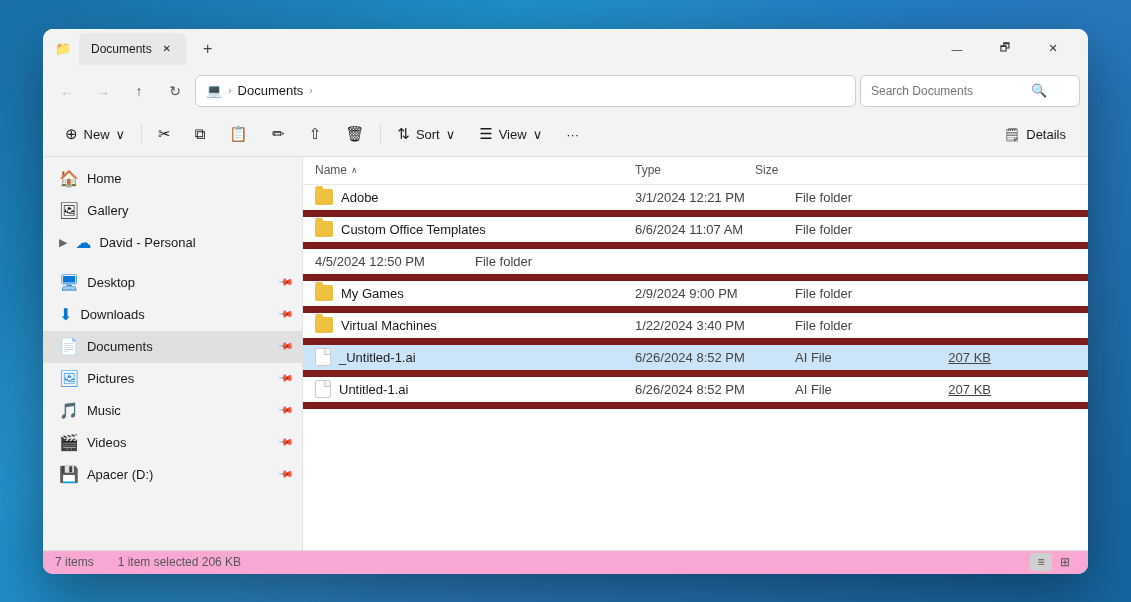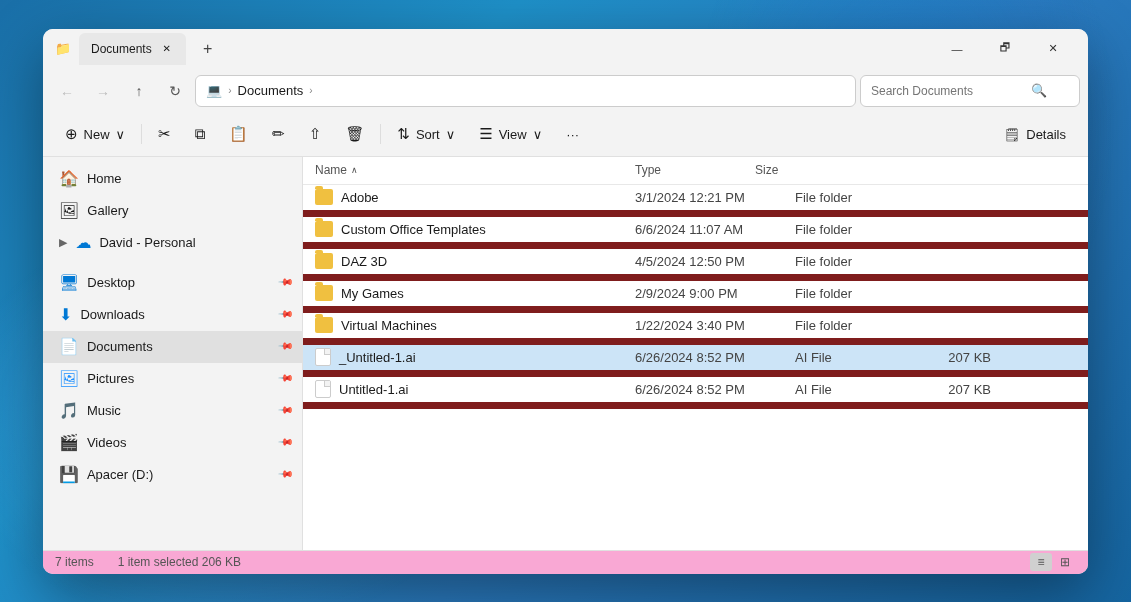--- a/index.html
+++ b/index.html
@@ -285,21 +285,21 @@
       padding: 0 12px;
       font-size: 13px;
       color: #1a1a1a;
       display: flex;
       align-items: center;
       gap: 8px;
     }
     .file-cell.name { width: 320px; flex-shrink: 0; }
     .file-cell.date { width: 160px; flex-shrink: 0; color: #444; }
     .file-cell.type { width: 120px; flex-shrink: 0; color: #444; }
-    .file-cell.size { width: 100px; flex-shrink: 0; color: #444; justify-content: flex-end; }
+    .file-cell.size { width: 100px; flex-shrink: 0; color: #444; justify-content: flex-end; text-decoration: underline; }
 
     
     .folder-icon {
       width: 18px;
       height: 16px;
       background: #f0c040;
       border-radius: 2px;
       position: relative;
       flex-shrink: 0;
     }
@@ -530,24 +530,20 @@
           <div class="file-row">
     <div class="file-cell name">
       <div class="folder-icon"></div>
       <span>Custom Office Templates</span>
     </div>
     <div class="file-cell date">6/6/2024 11:07 AM</div>
     <div class="file-cell type">File folder</div>
     <div class="file-cell size"></div>
   </div>
           <div class="file-row">
-    <div class="file-cell name">
-      <div class="folder-icon"></div>
-      <span>DAZ 3D</span>
-    </div>
     <div class="file-cell date">4/5/2024 12:50 PM</div>
     <div class="file-cell type">File folder</div>
     <div class="file-cell size"></div>
   </div>
           <div class="file-row">
     <div class="file-cell name">
       <div class="folder-icon"></div>
       <span>My Games</span>
     </div>
     <div class="file-cell date">2/9/2024 9:00 PM</div>

